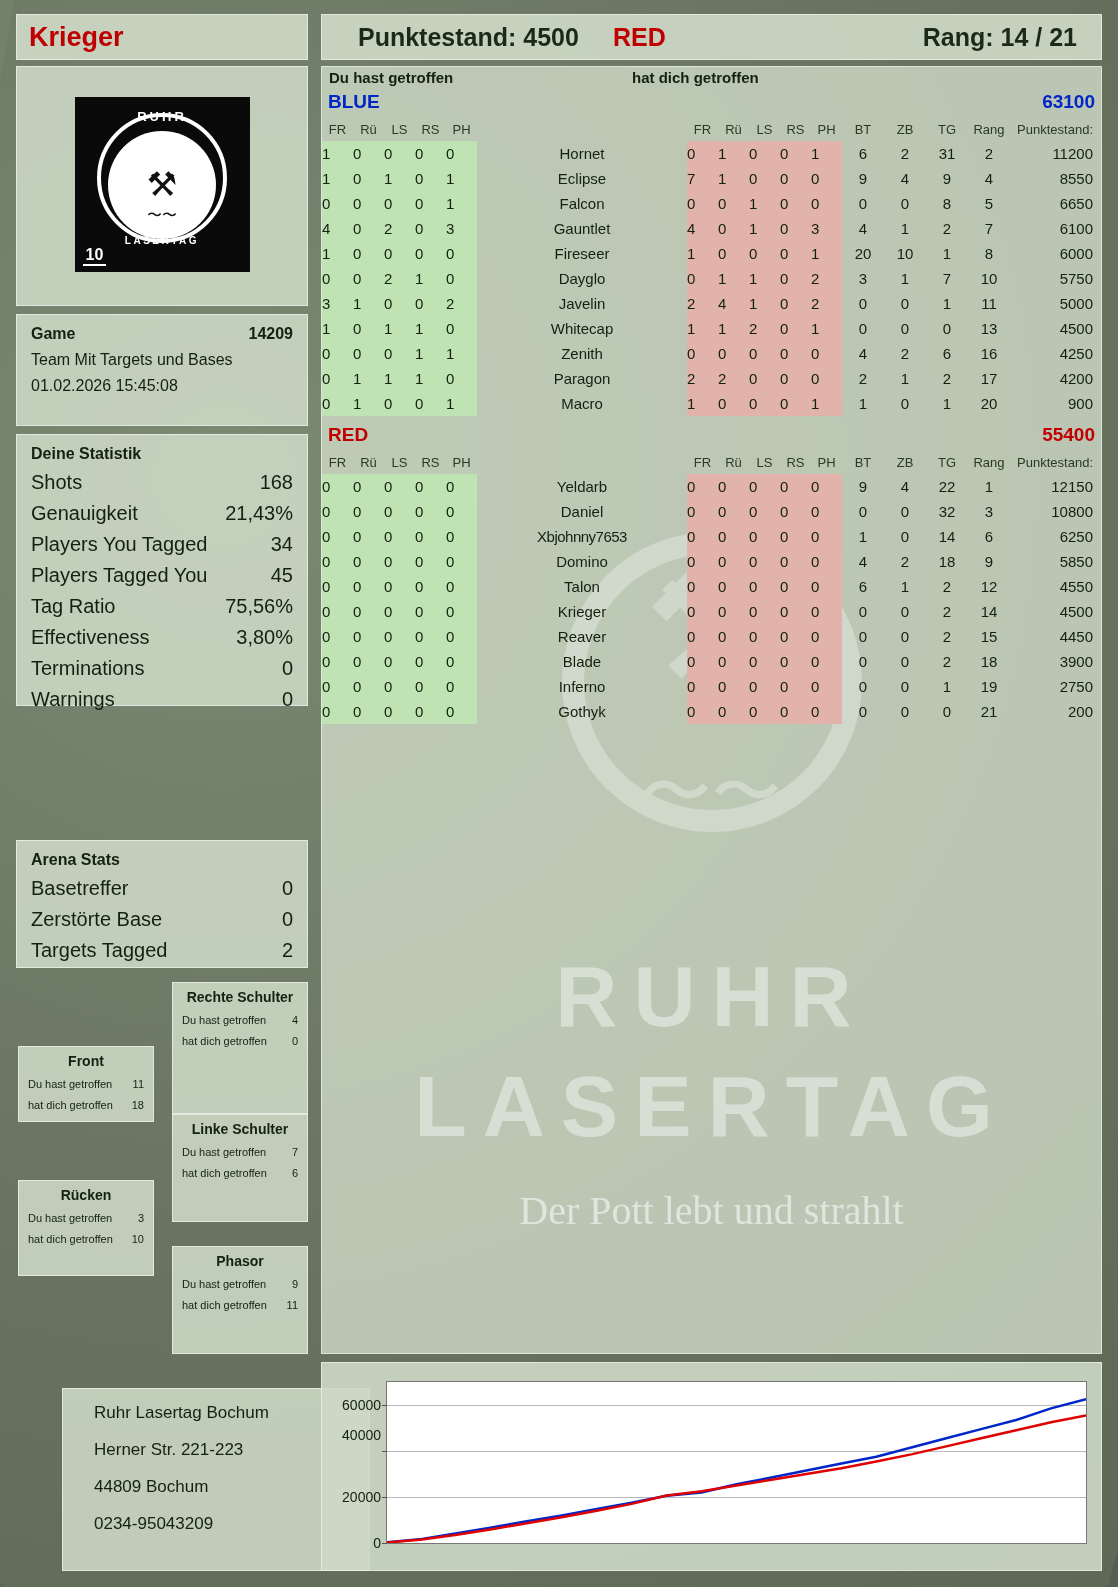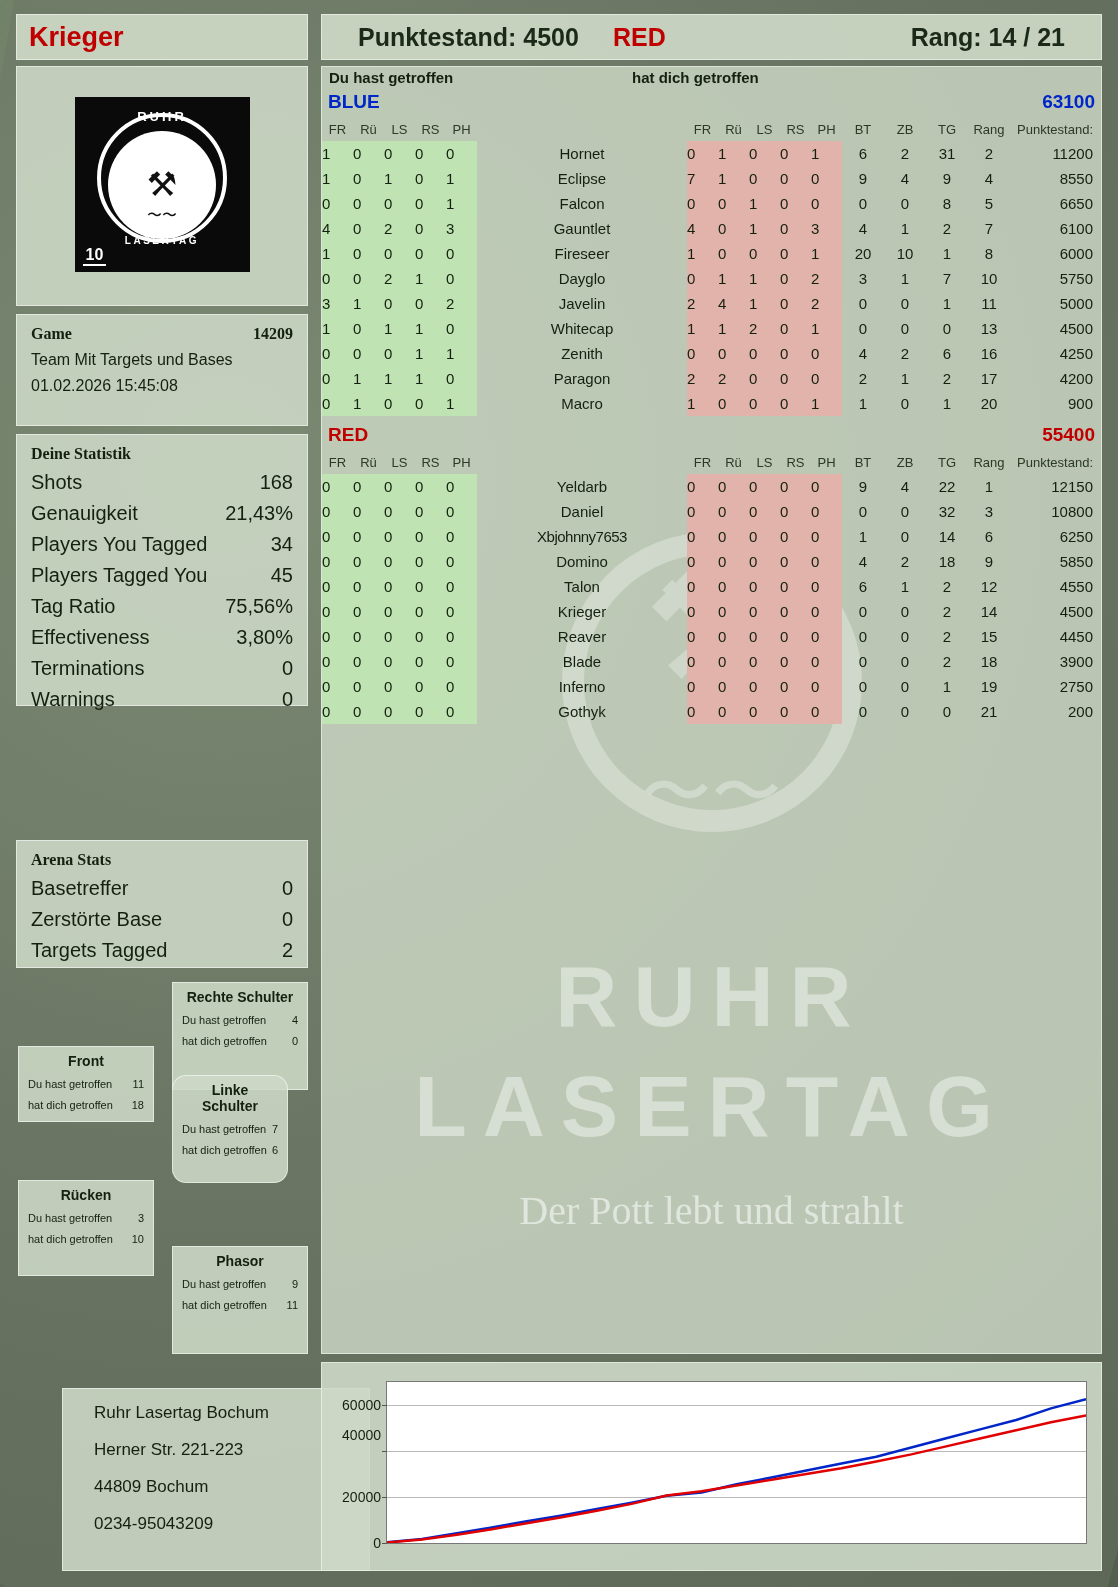--- a/index.html
+++ b/index.html
@@ -36,21 +36,21 @@
   }
   .hdr-name span { color:#c00000; font-size:27px; font-weight:bold; }
   .hdr-score {
     position:absolute; left:321px; top:14px; width:781px; height:46px;
     background:rgba(205,217,198,0.92);
     border:1px solid rgba(255,255,255,0.5);
     display:flex; align-items:center;
   }
   .hdr-score .pts { font-size:25px; font-weight:bold; color:#1b2a18; margin-left:36px; }
   .hdr-score .team { font-size:25px; font-weight:bold; color:#c00000; margin-left:34px; }
-  .hdr-score .rank { font-size:25px; font-weight:bold; color:#1b2a18; margin-left:auto; margin-right:36px; }
+  .hdr-score .rank { font-size:25px; font-weight:bold; color:#1b2a18; margin-left:auto; margin-right:24px; }
 
   
   .panel {
     background:rgba(205,217,198,0.88);
     border:1px solid rgba(255,255,255,0.55);
   }
   #logo-panel { position:absolute; left:16px; top:66px; width:292px; height:240px; }
   .logo-box {
     width:175px; height:175px; background:#0a0a0a; margin:30px auto 0;
     position:relative; color:#fff;
@@ -83,42 +83,42 @@
   .logo-num {
     position:absolute; left:8px; bottom:6px; font-size:16px; font-weight:bold; color:#fff;
     border-bottom:2px solid #fff; padding:0 3px;
   }
 
   #game-panel { position:absolute; left:16px; top:314px; width:292px; height:112px; padding:10px 14px; }
   #stats-panel { position:absolute; left:16px; top:434px; width:292px; height:272px; padding:10px 14px; }
   #arena-panel { position:absolute; left:16px; top:840px; width:292px; height:128px; padding:10px 14px; }
   #addr-panel { position:absolute; left:16px; top:1388px; width:308px; height:183px; padding:14px 31px;margin-left:46px; }
 
-  .panel-title { font-size:16px; font-weight:bold; color:#14210f;font-family:Liberation Serif, serif; }
+  .panel-title { font-size:16px; font-weight:bold; color:#14210f; }
   .kv { display:flex; justify-content:space-between; font-size:20px; color:#14210f; margin-top:8px; }
   .kv .k { }
   .kv .v { font-variant-numeric:tabular-nums; }
   .ptitle-row { display:flex; justify-content:space-between; }
   .ptitle-row .val { font-size:16px; font-weight:bold; }
   .subline { font-size:16px; color:#14210f; margin-top:8px; }
   .addr-line { font-size:17px; color:#14210f; margin-bottom:17px; }
 
   
   .zone {
     position:absolute;
     background:rgba(205,217,198,0.88);
     border:1px solid rgba(255,255,255,0.55);
     padding:6px 9px;
   }
   .zone h4 { margin:0 0 6px; font-size:14px; font-weight:bold; text-align:center; color:#14210f; }
   .zone .row { display:flex; justify-content:space-between; font-size:11px; color:#14210f; margin-top:9px; }
 
-  #z-rs { left:172px; top:982px; width:136px; height:108px; }
+  #z-rs { left:172px; top:982px; width:136px; height:132px; }
   #z-front { left:18px; top:1046px; width:136px; height:76px; }
-  #z-ls { left:172px; top:1075px; width:116px; height:108px;border-radius:14px; }
+  #z-ls { left:172px; top:1114px; width:136px; height:108px; }
   #z-back { left:18px; top:1180px; width:136px; height:96px; }
   #z-ph { left:172px; top:1246px; width:136px; height:108px; }
 
   
   #board {
     position:absolute; left:321px; top:66px; width:781px; height:1288px;
     background:rgba(205,217,198,0.82);
     border:1px solid rgba(255,255,255,0.5);
     overflow:hidden;
   }

